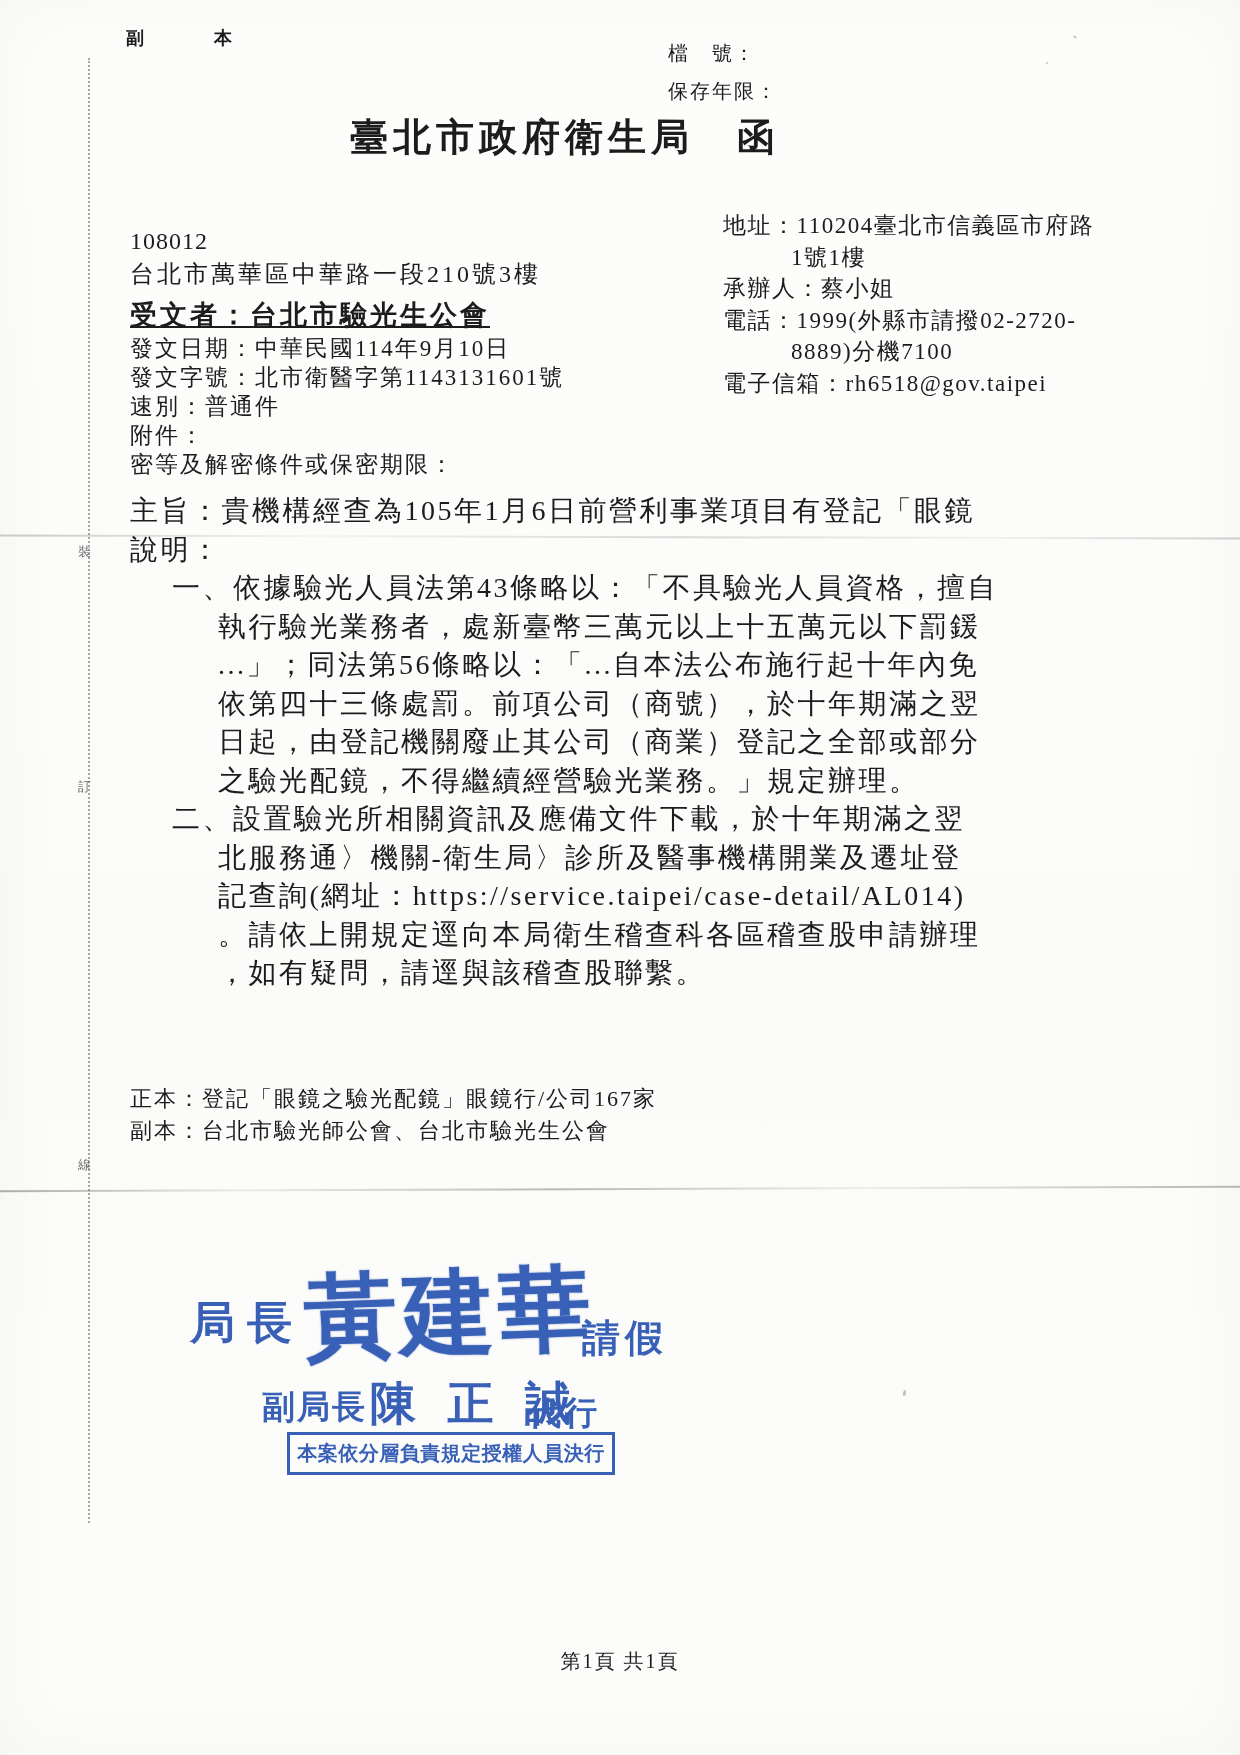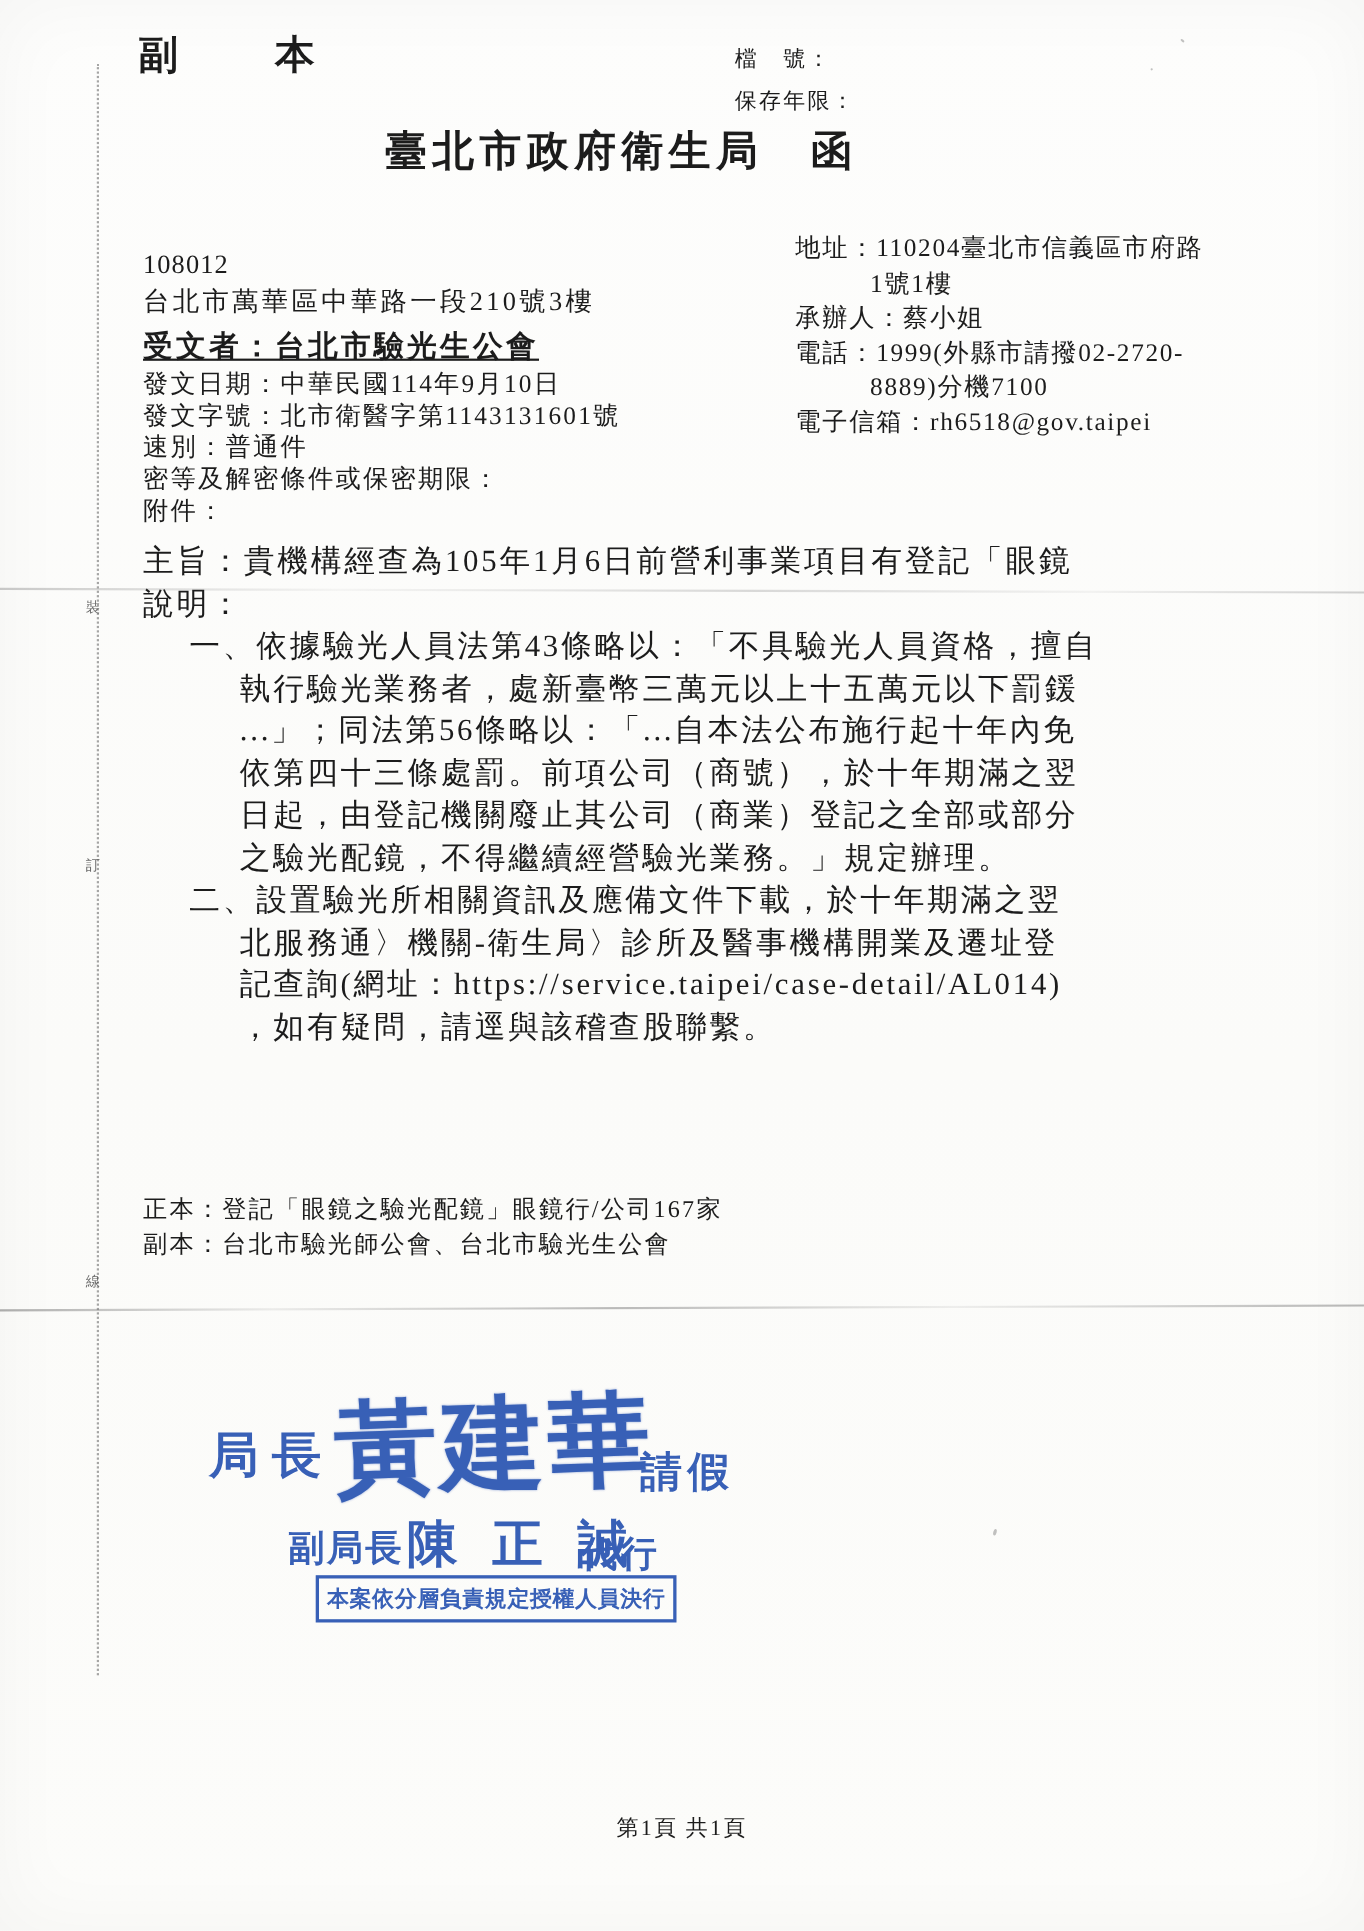--- a/index.html
+++ b/index.html
@@ -41,21 +41,21 @@
     background:linear-gradient(90deg,rgba(110,110,110,.55),rgba(170,170,170,.2) 20%,rgba(120,120,120,.5) 45%,rgba(175,175,175,.18) 70%,rgba(115,115,115,.5));
   }
   .speck { position:absolute; background:rgba(80,80,80,.35); border-radius:50%; }
   .speck.s1 { left:1073px; top:36px;  width:4px; height:2px; transform:rotate(40deg); }
   .speck.s2 { left:903px;  top:1390px; width:3px; height:6px; transform:rotate(15deg); }
   .speck.s3 { left:1046px; top:62px;  width:2px; height:2px; }
 
   
   .copy-label {
     position:absolute; left:126px; top:26px;
-    font-size:36px; letter-spacing:26px; font-weight:600;
+    font-size:18px; letter-spacing:26px; font-weight:600;
   }
   .file-block { position:absolute; left:668px; top:40px; font-size:20px; letter-spacing:2px; }
   .file-block .row + .row { margin-top:11px; }
   .doc-title {
     position:absolute; left:0; right:110px; top:112px; text-align:center;
     font-size:38px; letter-spacing:5px; font-weight:600;
   }
 
   
   .recipient { position:absolute; left:130px; top:228px; }
@@ -120,22 +120,22 @@
   <div class="recipient">
     <div class="zip">108012</div>
     <div class="addr">台北市萬華區中華路一段210號3樓</div>
     <div class="to">受文者：台北市驗光生公會</div>
   </div>
 
   <div class="meta-left">
     <div>發文日期：中華民國114年9月10日</div>
     <div>發文字號：北市衛醫字第1143131601號</div>
     <div>速別：普通件</div>
+    <div>附件：</div>
     <div>密等及解密條件或保密期限：</div>
-    <div>附件：</div>
   </div>
 
   <div class="contact">
     <div>地址：110204臺北市信義區市府路</div>
     <div class="cont">1號1樓</div>
     <div>承辦人：蔡小姐</div>
     <div>電話：1999(外縣市請撥02-2720-</div>
     <div class="cont">8889)分機7100</div>
     <div>電子信箱：rh6518@gov.taipei</div>
   </div>
@@ -145,20 +145,21 @@
     <div>說明：</div>
     <div class="item1">一、依據驗光人員法第43條略以：「不具驗光人員資格，擅自</div>
     <div class="cont">執行驗光業務者，處新臺幣三萬元以上十五萬元以下罰鍰</div>
     <div class="cont">...」；同法第56條略以：「...自本法公布施行起十年內免</div>
     <div class="cont">依第四十三條處罰。前項公司（商號），於十年期滿之翌</div>
     <div class="cont">日起，由登記機關廢止其公司（商業）登記之全部或部分</div>
     <div class="cont">之驗光配鏡，不得繼續經營驗光業務。」規定辦理。</div>
     <div class="item1">二、設置驗光所相關資訊及應備文件下載，於十年期滿之翌</div>
     <div class="cont">北服務通〉機關-衛生局〉診所及醫事機構開業及遷址登</div>
     <div class="cont">記查詢(網址：https://service.taipei/case-detail/AL014)</div>
+    <div class="cont">。請依上開規定逕向本局衛生稽查科各區稽查股申請辦理</div>
     <div class="cont">，如有疑問，請逕與該稽查股聯繫。</div>
   </div>
 
   <div class="distribution">
     <div>正本：登記「眼鏡之驗光配鏡」眼鏡行/公司167家</div>
     <div>副本：台北市驗光師公會、台北市驗光生公會</div>
   </div>
 
   <div class="stamp">
     <span class="st-title">局長</span>

